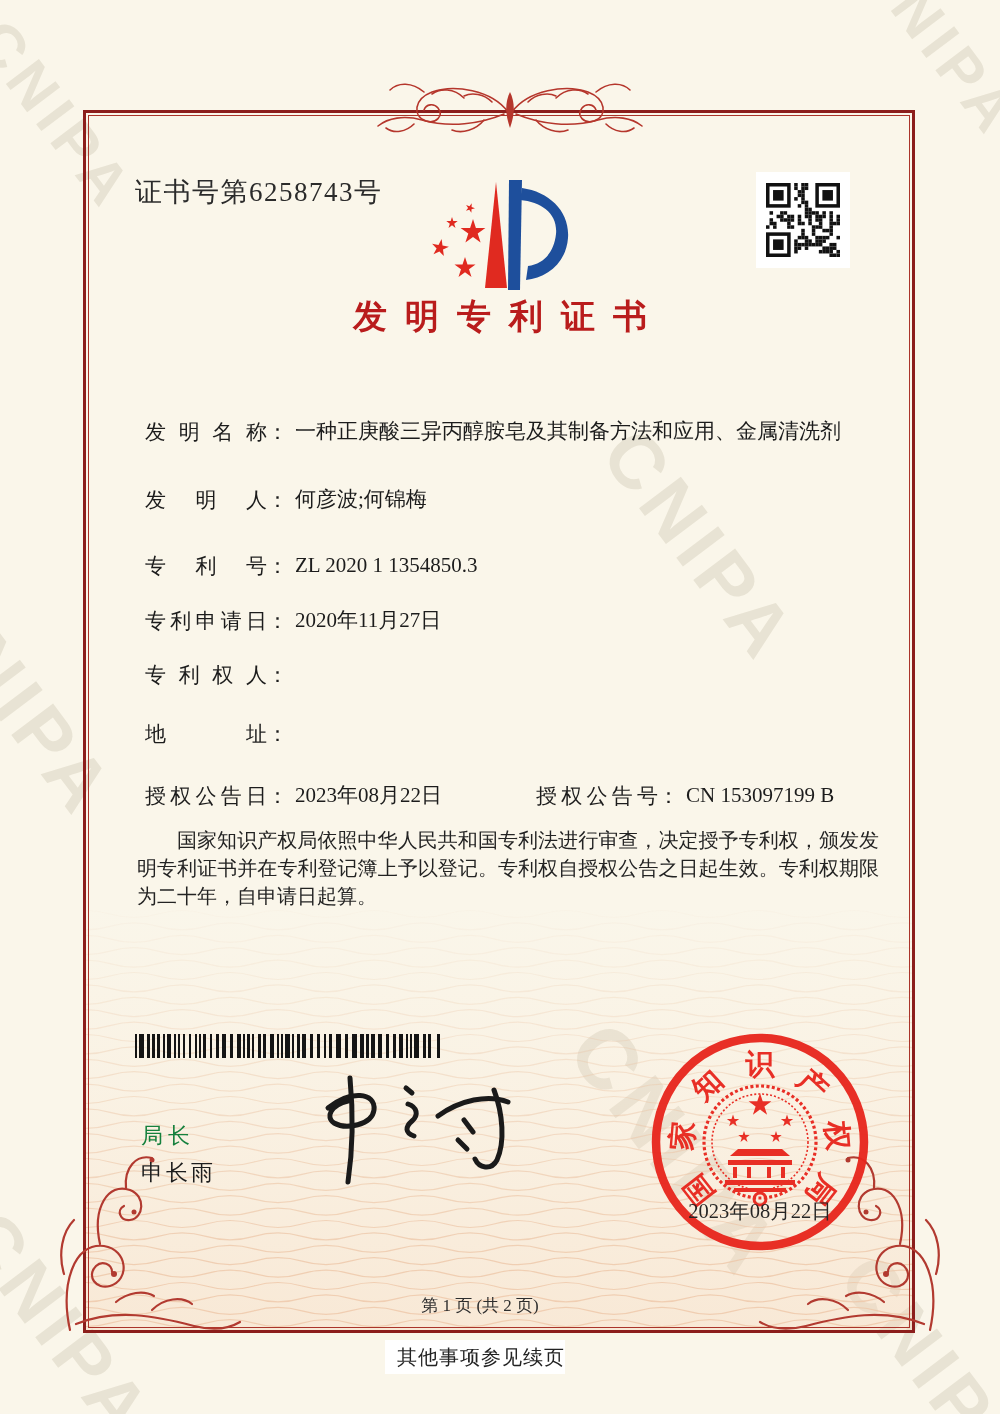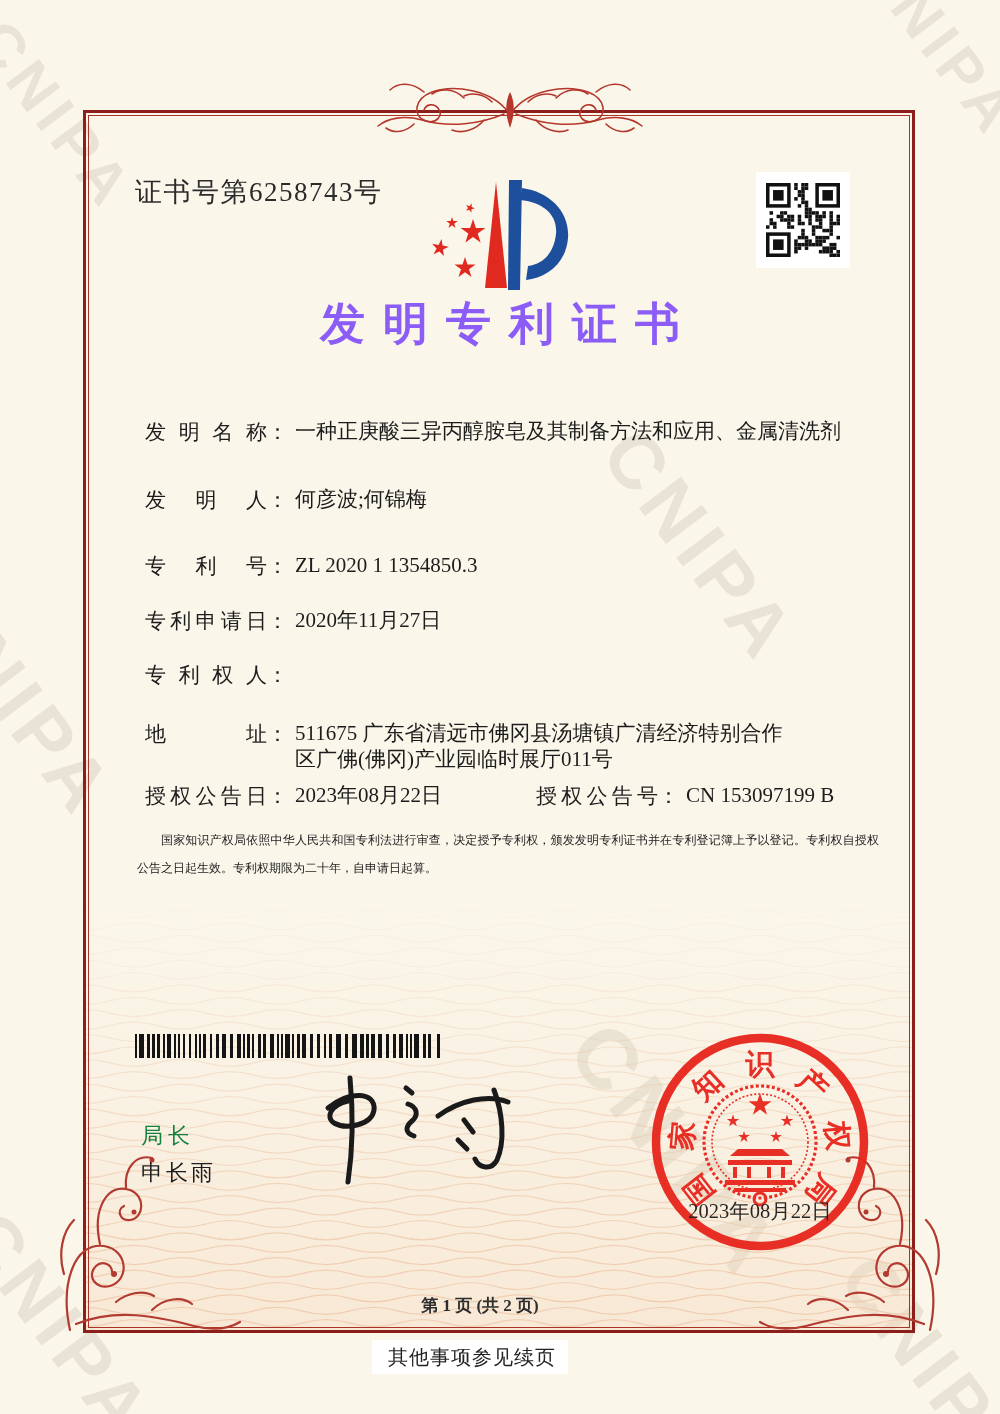--- a/index.html
+++ b/index.html
@@ -13,41 +13,41 @@
   
   .cert-border{position:absolute;left:83px;top:110px;width:826px;height:1217px;
       border:3px solid #8c1e1c;}
   .cert-border::after{content:"";position:absolute;left:2px;top:2px;right:2px;bottom:2px;
       border:1px solid #aa342a;}
   
   .cert-no{position:absolute;left:135px;top:174px;font-size:27px;color:#2b2b2b;letter-spacing:1.5px;}
   .qr-box{position:absolute;left:756px;top:172px;width:94px;height:96px;background:#ffffff;
       display:flex;align-items:center;justify-content:center;}
   .doc-title{position:absolute;left:0;top:294px;width:1000px;text-align:center;
-      font-size:45px;font-weight:700;color:#8b5cf6;letter-spacing:18px;text-indent:18px;}
+      font-size:34px;font-weight:700;color:#b91c1c;letter-spacing:18px;text-indent:18px;}
   
   .row{position:absolute;left:145px;width:740px;font-size:21px;color:#1c1c1c;display:flex;align-items:flex-start;}
   .flabel{width:122px;flex:0 0 122px;display:flex;justify-content:space-between;}
   .fcolon{width:14px;flex:0 0 14px;}
   .fvalue{margin-left:14px;line-height:26px;}
   .row2col .flabel2{width:122px;flex:0 0 122px;display:flex;justify-content:space-between;margin-left:93px;}
   
-  .body-text{position:absolute;left:137px;top:826px;width:742px;font-size:12px;
+  .body-text{position:absolute;left:137px;top:826px;width:742px;font-size:20px;
       color:#232323;line-height:28px;text-align:justify;}
   .body-text p{margin:0 0 6px 0;text-indent:2em;}
   
   .sig-title{position:absolute;left:141px;top:1121px;font-size:22px;letter-spacing:5px;
       color:#15803d;font-family:"Liberation Sans","DejaVu Sans",sans-serif;}
   .sig-name{position:absolute;left:141px;top:1158px;font-size:22px;letter-spacing:3px;
       color:#1d1d1d;font-family:Liberation Sans, sans-serif;}
   
   .page-num{position:absolute;left:0;top:1294px;width:960px;text-align:center;
-      font-size:17px;color:#2e2e2e;font-weight:bold;}
-  .footer-note-box{position:absolute;left:372px;top:1340px;width:180px;height:34px;
-      background:#ffffff;display:flex;align-items:center;justify-content:flex-start;padding-left:16px;}
+      font-size:17px;color:#2e2e2e;}
+  .footer-note-box{position:absolute;left:385px;top:1340px;width:180px;height:34px;
+      background:#ffffff;display:flex;align-items:center;justify-content:flex-end;}
   .footer-note{font-size:20px;color:#222;letter-spacing:1px;}
   svg{display:block;}
 </style>
 </head>
 <body>
 
 <div class="wm" style="left:55px;top:115px;font-size:60px;">CNIPA</div>
 <div class="wm" style="left:940px;top:42px;font-size:60px;">CNIPA</div>
 <div class="wm" style="left:700px;top:545px;font-size:76px;">CNIPA</div>
 <div class="wm" style="left:18px;top:700px;font-size:76px;">CNIPA</div>
@@ -337,24 +337,20 @@
       <span>人</span>
     </span>
     <span class="fcolon">：</span>
 </div>
 <div class="row" style="top:720px">
   <span class="flabel jchars">
       <span>地</span>
       <span>址</span>
     </span>
     <span class="fcolon">：</span>
-  <span class="fvalue">
-    <span style="display:block">511675 广东省清远市佛冈县汤塘镇广清经济特别合作</span>
-    <span style="display:block">区广佛(佛冈)产业园临时展厅011号</span>
-  </span>
 </div>
 <div class="row row2col" style="top:782px">
   <span class="flabel jchars">
       <span>授</span>
       <span>权</span>
       <span>公</span>
       <span>告</span>
       <span>日</span>
     </span>
     <span class="fcolon">：</span>

